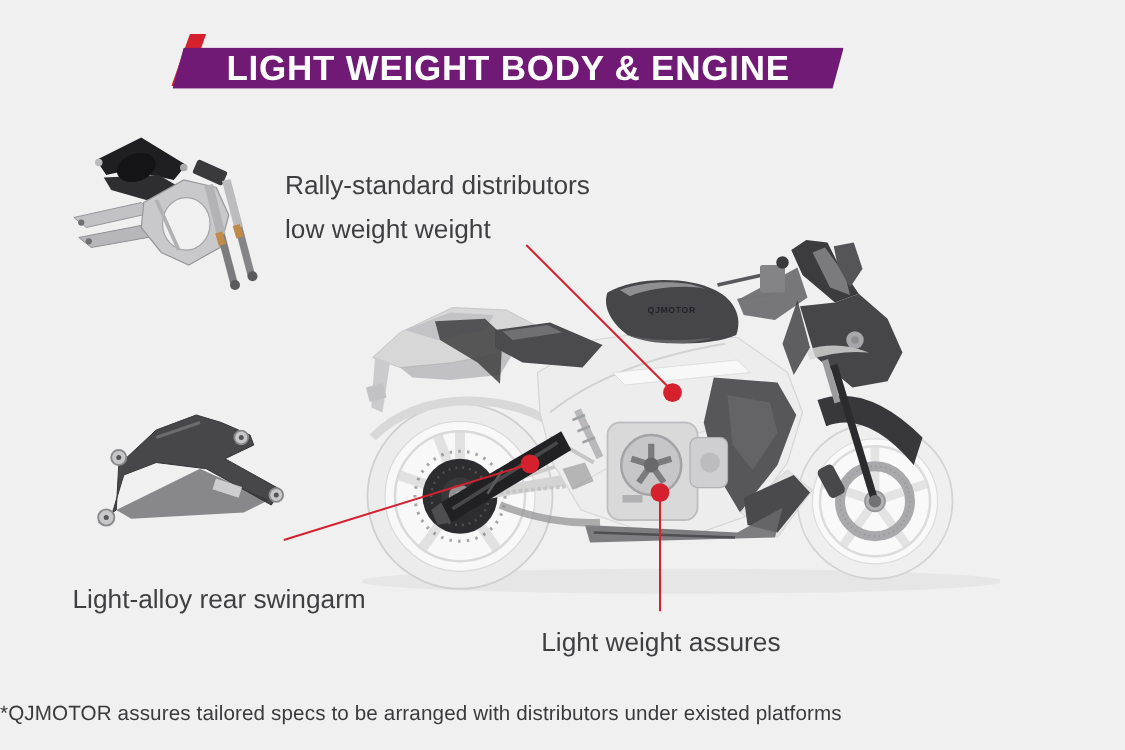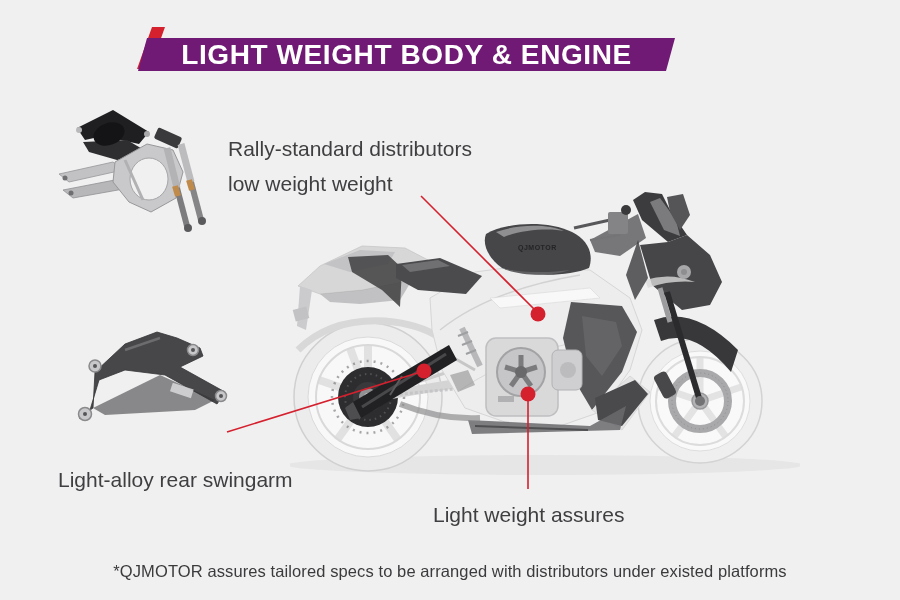--- a/index.html
+++ b/index.html
@@ -16,21 +16,21 @@
   .banner-accent{position:absolute;left:137px;top:27px;width:28px;height:42px;
     background:#d5202e;
     clip-path:polygon(15px 0, 28px 0, 13px 100%, 0 100%);}
 
   
   .label{position:absolute;color:#3f3f41;font-size:21px;line-height:35px;white-space:nowrap;}
   .label-chassis{left:228px;top:131px;}
   .label-swingarm{left:58px;top:462px;}
   .label-engine{left:433px;top:497px;}
 
-  .footer{position:absolute;left:0;top:562px;width:900px;text-align:center;
+  .footer{position:absolute;left:0;top:562px;width:900px;text-align:left;
     color:#3b3b3d;font-size:16.5px;letter-spacing:.1px;}
 
   .part-img,.bike-img,.overlay{position:absolute;}
   .overlay{left:0;top:0;pointer-events:none;}
 </style>
 </head>
 <body>
 
 <div id="canvas">
 

